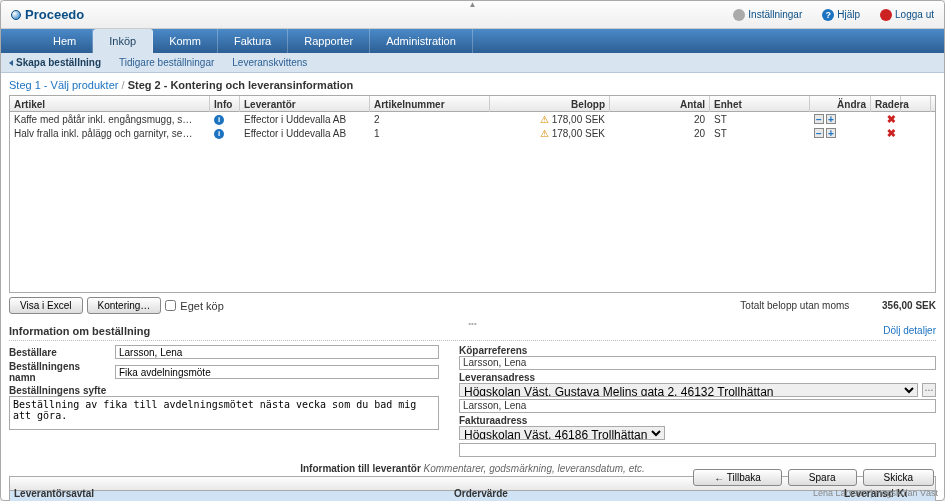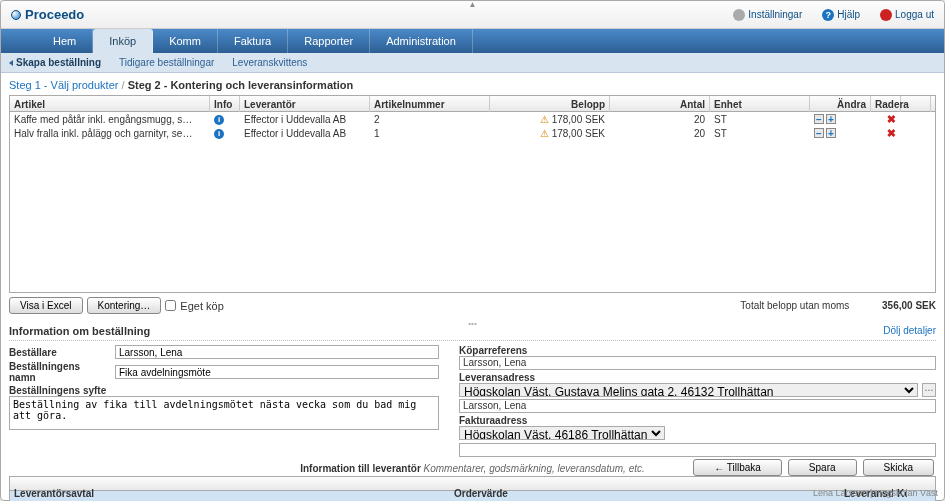--- a/index.html
+++ b/index.html
@@ -65,21 +65,21 @@
 .picker-btn { width: 14px; height: 14px; border: 1px solid #aaa; background: #eee; display: flex; align-items: center; justify-content: center; cursor: pointer; font-size: 9px; }
 .supplier-section { margin-top: 6px; }
 .sup-h { font-size: 10px; text-align: center; }
 .sup-h b { font-weight: bold; }
 .sup-h i { color: #666; }
 .sup-table { border: 1px solid #aaa; margin-top: 2px; }
 .sup-header, .sup-row { display: grid; grid-template-columns: 440px 390px 53px 14px 14px; align-items: center; height: 14px; font-size: 10px; }
 .sup-header { background: linear-gradient(#fdfdfd,#e8e8e8); border-bottom: 1px solid #aaa; font-weight: bold; }
 .sup-header > div, .sup-row > div { padding: 16px 4px; white-space: nowrap; overflow: hidden; }
 .sup-row.sel-row { background: #cfe3f5; }
-.footer-btns { position: absolute; bottom: 24px; right: 10px; display: flex; gap: 6px; }
+.footer-btns { position: absolute; bottom: 14px; right: 10px; display: flex; gap: 6px; }
 .btn-wide { padding: 2px 20px; }
 .btn-back::before { content: "← "; }
 .drag-handle-top { position: absolute; left: 50%; top: -1px; color: #888; transform: translateX(-50%); font-size: 8px; }
 .credit { position: absolute; bottom: 2px; right: 6px; font-size: 9px; color: #888; }
 </style>
 </head>
 <body>
 <div class="app">
 <div class="drag-handle-top">▲</div>
 

